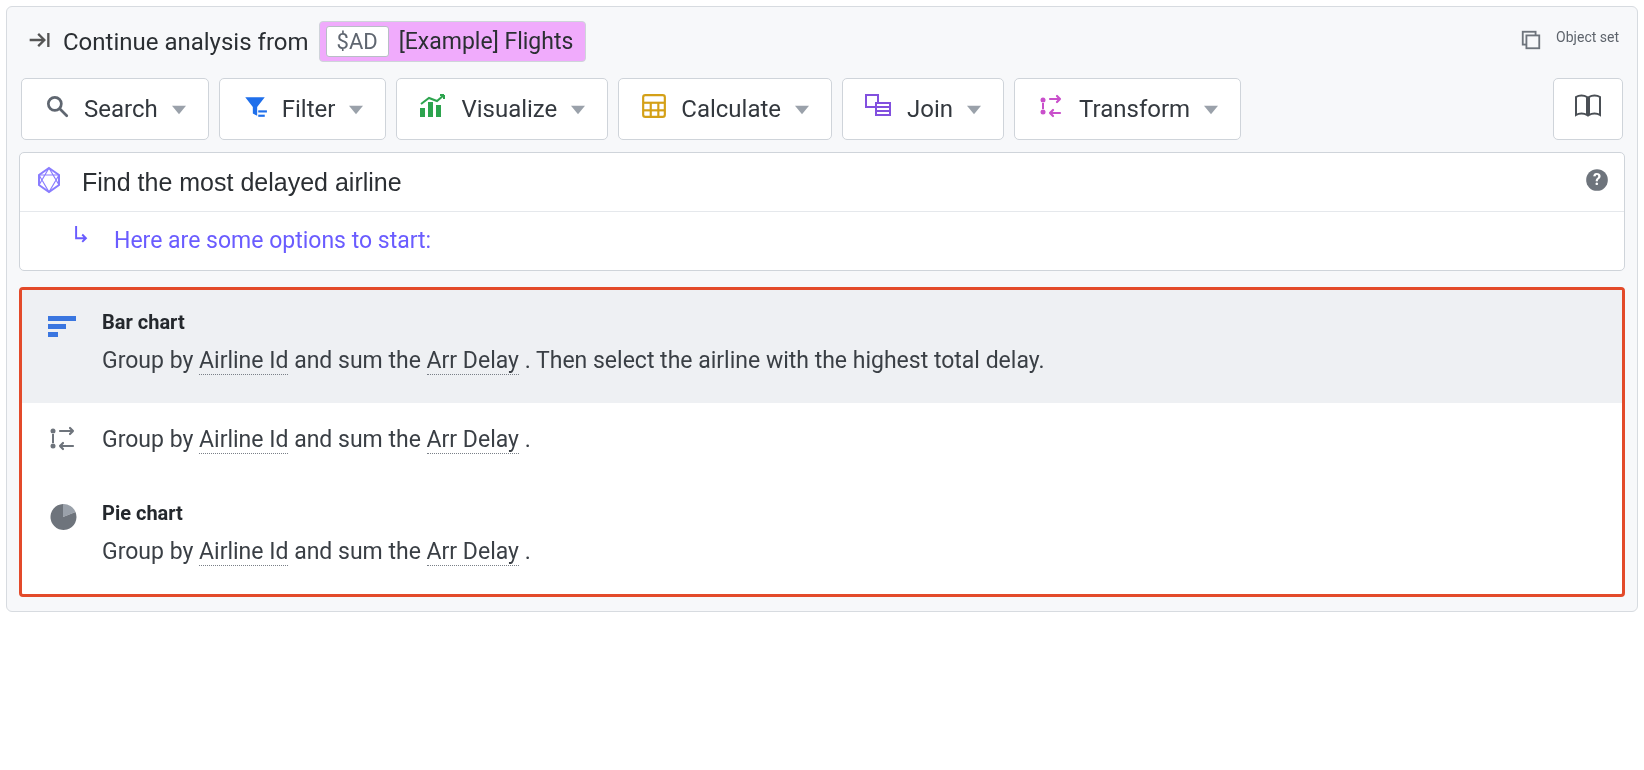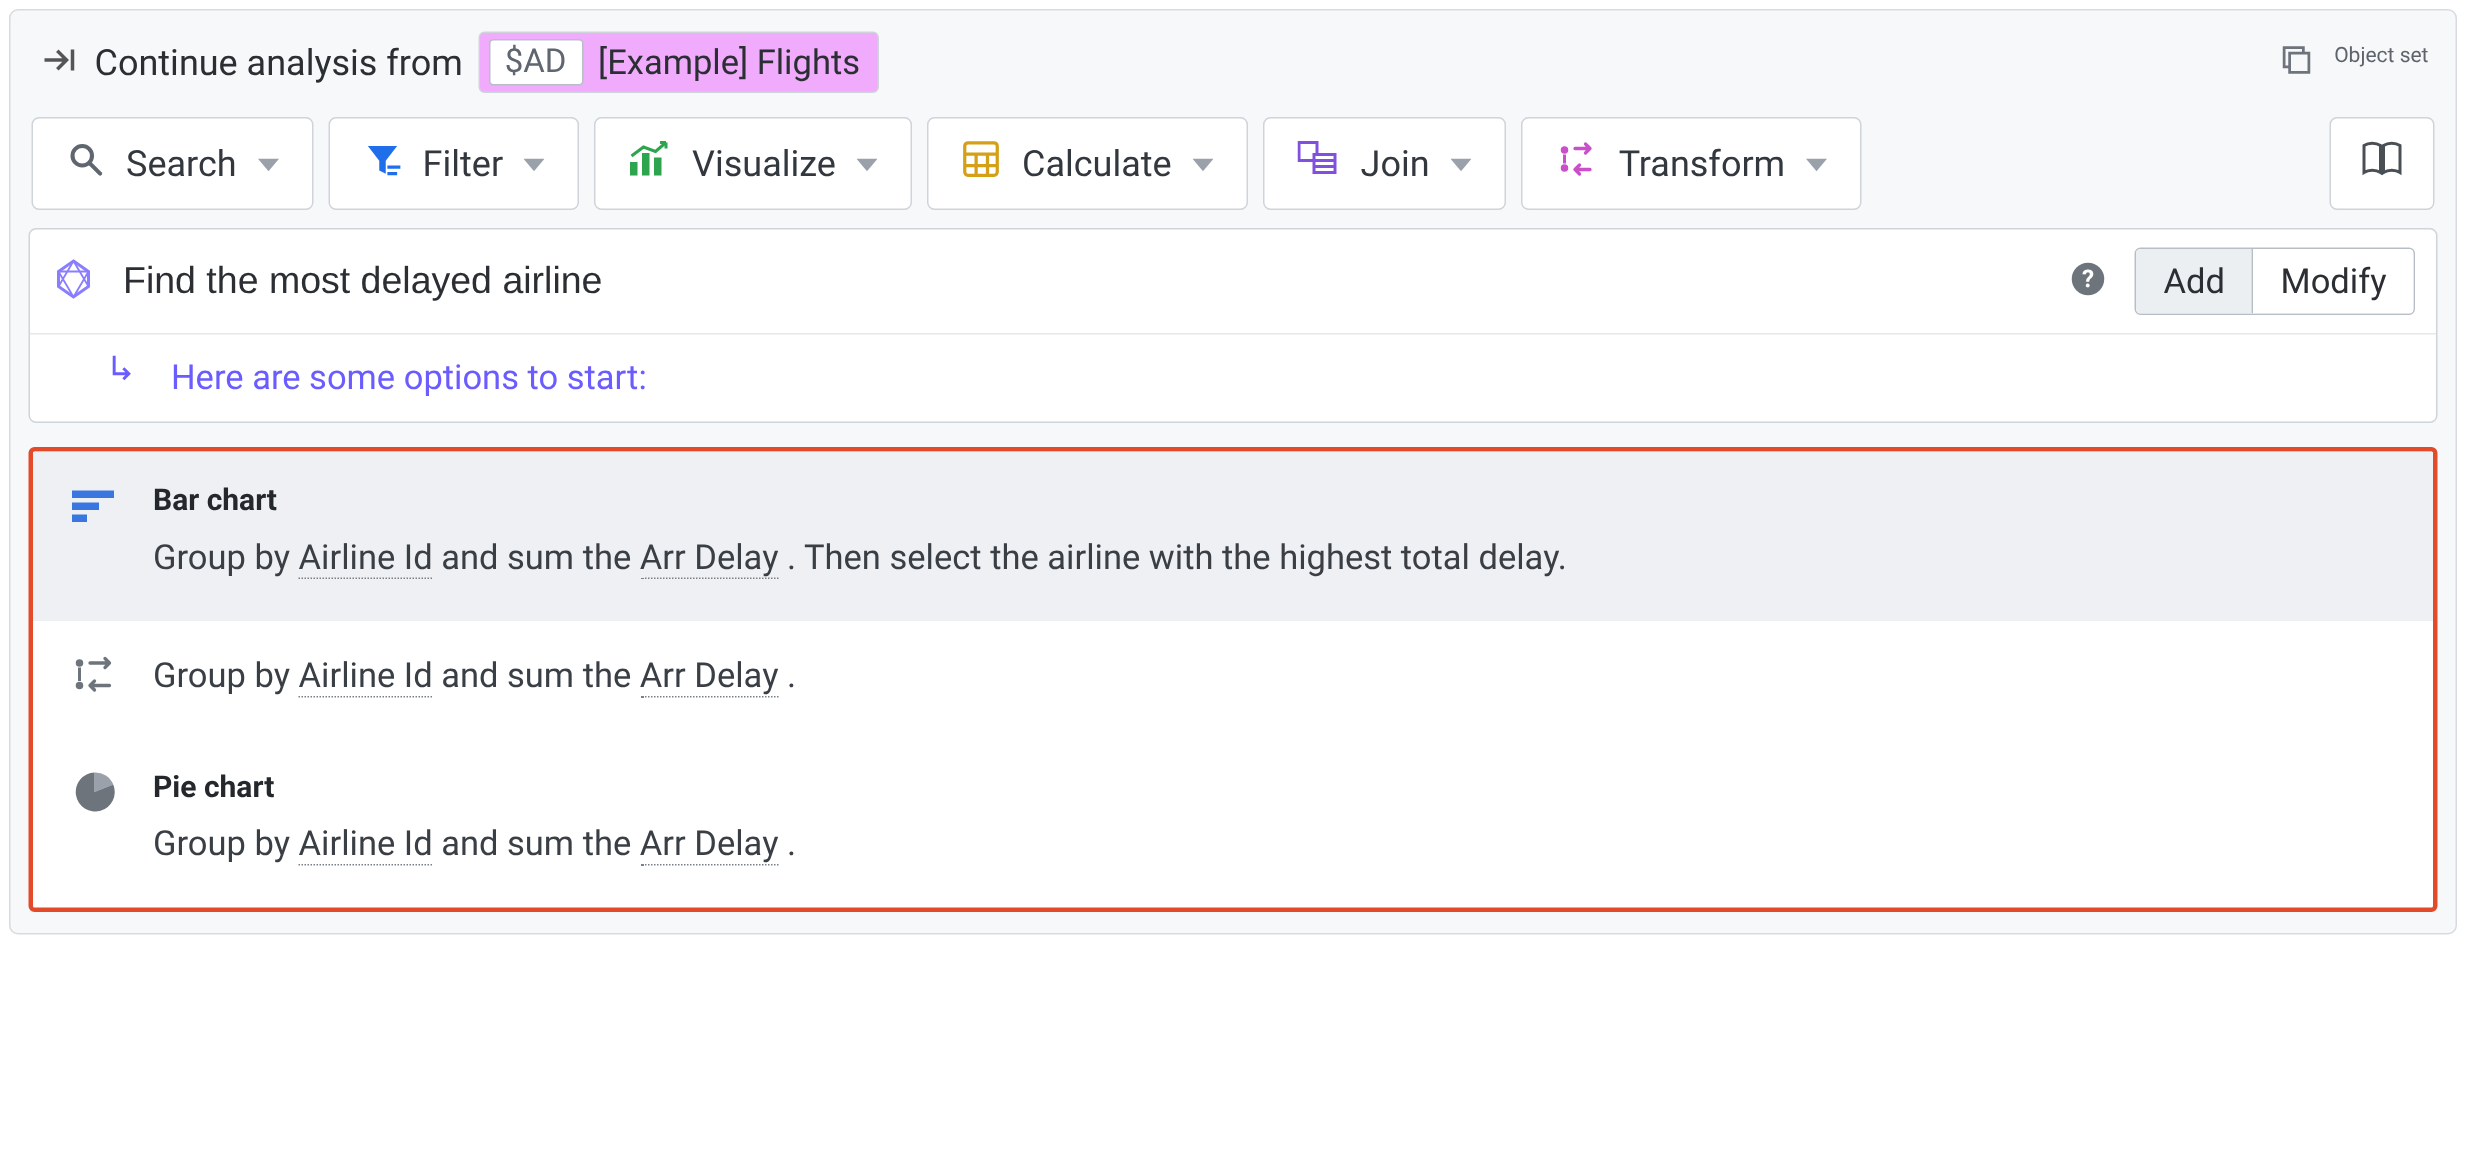--- a/index.html
+++ b/index.html
@@ -278,24 +278,20 @@
             <path d="M15 3 L5 20 M15 3 L25 20 M5 10 L25 10 M5 10 L15 27 M25 10 L15 27" stroke="#8a7dff" stroke-width="1.2"></path>
           </svg>
       </span>
       <input class="query-input" type="text" value="Find the most delayed airline" style="">
       <span class="help-icon">
         <svg width="26" height="26" viewBox="0 0 24 24">
             <circle cx="12" cy="12" r="10" fill="#6e747c"></circle>
             <text x="12" y="17" text-anchor="middle" font-size="15" font-weight="700" fill="#fff">?</text>
           </svg>
       </span>
-      <span class="pill-group">
-        <span class="pill active">Add</span>
-        <span class="pill">Modify</span>
-      </span>
     </div>
     <div class="hint-row">
       <span class="hint-arrow">
         <svg width="18" height="22" viewBox="0 0 14 18">
             <path d="M3 0v10h8M8 7l3 3-3 3" fill="none" stroke="#6a5cff" stroke-width="1.6"></path>
           </svg>
       </span>
       <span>Here are some options to start:</span>
     </div>
   </div>

